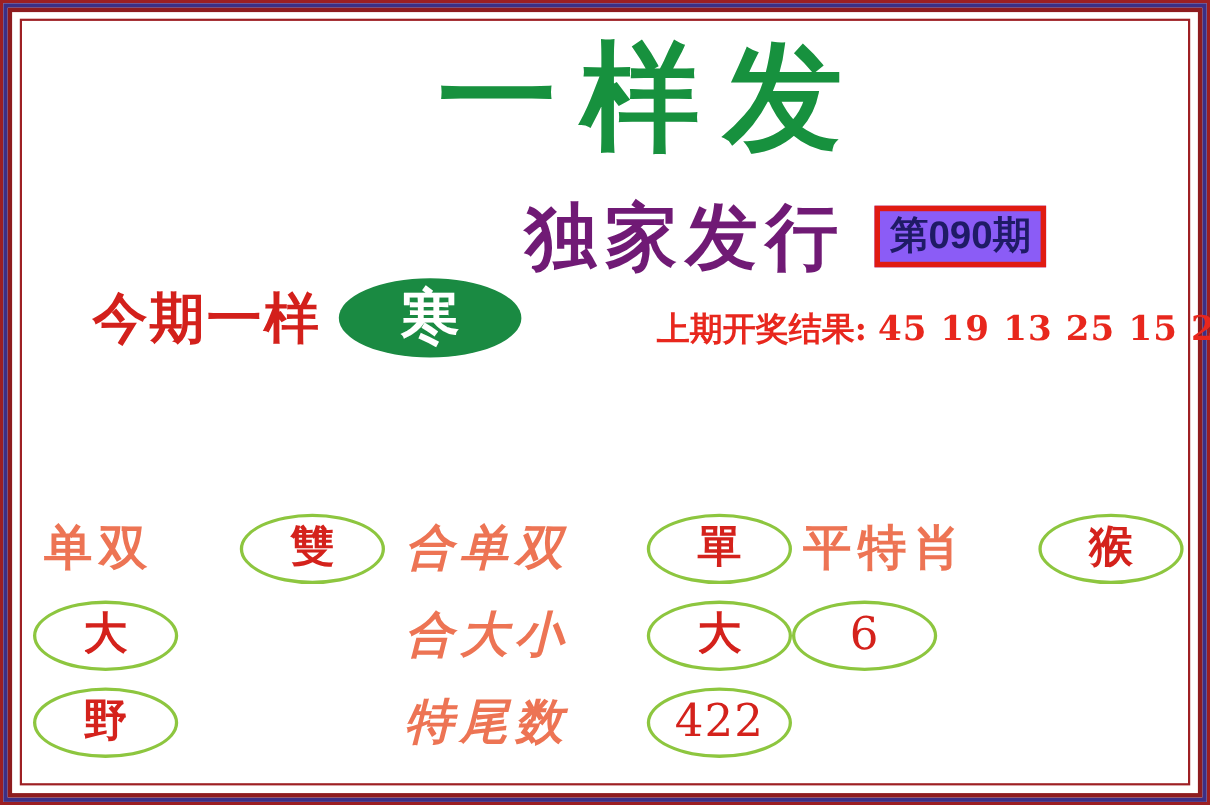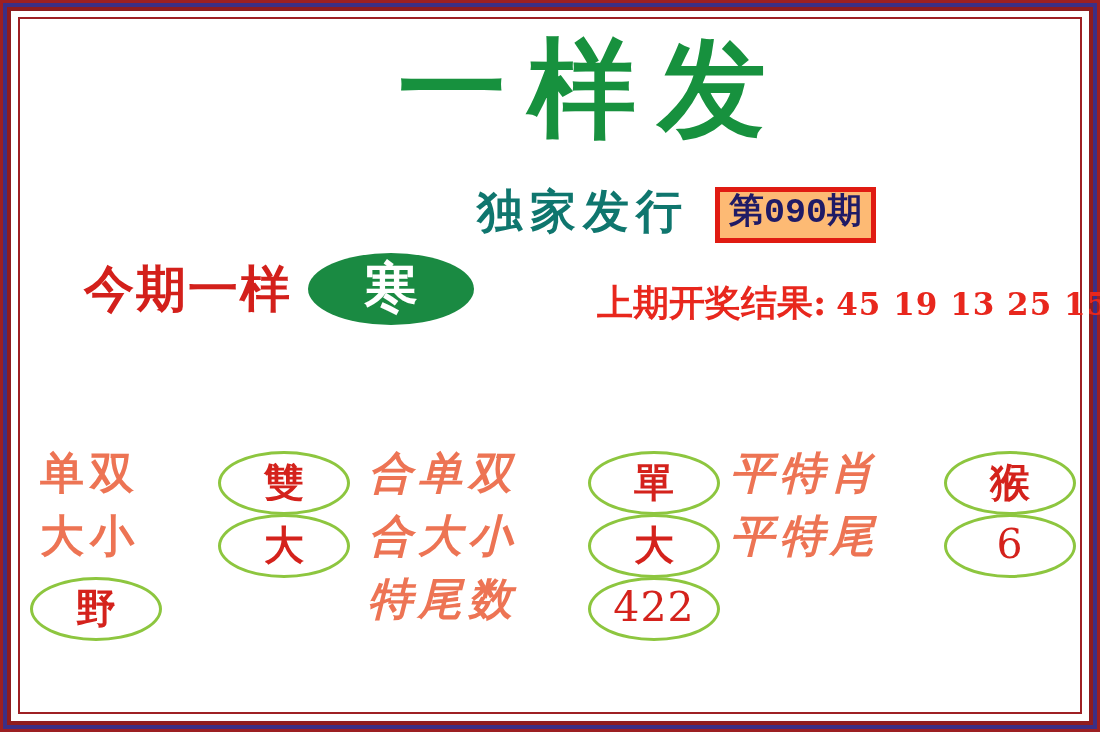--- a/index.html
+++ b/index.html
@@ -77,35 +77,35 @@
   .subtitle-row {
     position: absolute;
     left: 455px;
     top: 155px;
     width: 600px;
     height: 78px;
     display: flex;
     align-items: center;
   }
   .masthead-sub {
-    font-family: Liberation Mono, monospace;
-    font-size: 46px;
+    font-family: Liberation Sans, sans-serif;
+    font-size: 66px;
     line-height: 1;
     font-weight: 700;
-    color: #0f766e;
+    color: #701a75;
     letter-spacing: 7px;
     white-space: nowrap;
   }
 
   .issue-badge {
     margin-left: 26px;
     border: 5px solid #e01b12;
-    background: #fdba74;
+    background: #8b5cf6;
     padding: 3px 9px 5px 9px;
-    font-family: Liberation Mono, monospace;
+    font-family: Liberation Sans, sans-serif;
     font-size: 35px;
     font-weight: 700;
     color: #1f1b66;
     letter-spacing: 0px;
     white-space: nowrap;
     line-height: 1.08;
   }
 
   
   .forecast {
@@ -147,21 +147,21 @@
   .lastdraw {
     position: absolute;
     left: 575px;
     top: 258px;
     display: flex;
     align-items: baseline;
     white-space: nowrap;
   }
   .lastdraw-label {
     font-family: "DejaVu Serif", "Liberation Serif", serif;
-    font-size: 36px;
+    font-size: 30px;
     font-weight: 700;
     color: #e8271d;
     letter-spacing: 0px;
   }
   .lastdraw-numbers {
     font-family: "DejaVu Serif", "Liberation Serif", serif;
     font-size: 31px;
     font-weight: 700;
     color: #e8271d;
     margin-left: 10px;
@@ -181,33 +181,35 @@
     display: flex;
     flex-direction: column;
   }
   .col-1 { width: 330px; }
   .col-2 { width: 360px; }
   .col-3 { width: 356px; }
 
   .grid-row {
     height: 63px;
     display: flex;
-    white-space: nowrap;
+    align-items: center;
+    white-space: nowrap;
+    margin-top: 16px;
   }
   .row-label {
     font-family: "DejaVu Serif", "Liberation Serif", serif;
     font-size: 44px;
     font-weight: 700;
     color: #ed7454;
     letter-spacing: 6px;
     line-height: 1;
   }
   .col-1 .row-label { width: 178px; padding-left: 10px; }
   .col-2 .row-label { width: 222px; padding-left: 8px; font-style: italic; }
-  .col-3 .row-label { width: 224px; padding-left: 10px; font-style: italic; }
+  .col-3 .row-label { width: 224px; padding-left: 10px; }
 
   .val-oval {
     width: 126px;
     height: 58px;
     border: 3px solid #8dc63f;
     border-radius: 50%;
     background: transparent;
     display: flex;
     align-items: center;
     justify-content: center;
@@ -263,21 +265,20 @@
     <div class="grid">
 
       <div class="grid-col col-1">
         <div class="grid-row">
           <span class="row-label">单双</span>
           <span class="val-oval">
             <span class="val-oval-text">雙</span>
           </span>
         </div>
         <div class="grid-row">
-          <span class="row-label">大小</span>
           <span class="val-oval">
             <span class="val-oval-text">大</span>
           </span>
         </div>
         <div class="grid-row">
           <span class="val-oval">
             <span class="val-oval-text">野</span>
           </span>
         </div>
       </div>
@@ -304,21 +305,20 @@
       </div>
 
       <div class="grid-col col-3">
         <div class="grid-row">
           <span class="row-label">平特肖</span>
           <span class="val-oval">
             <span class="val-oval-text">猴</span>
           </span>
         </div>
         <div class="grid-row">
-          <span class="row-label">平特尾</span>
           <span class="val-oval">
             <span class="val-oval-text numeric">6</span>
           </span>
         </div>
       </div>
 
     </div>
 
   </div>
 </div>

